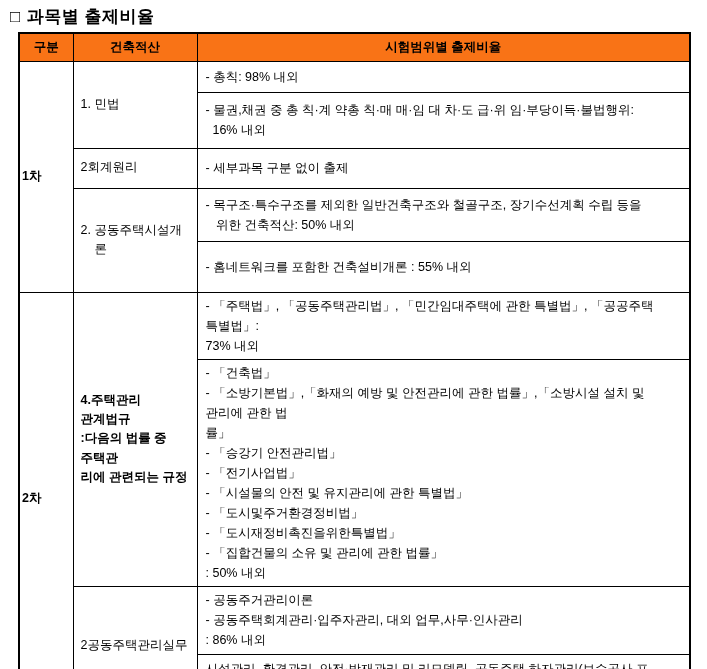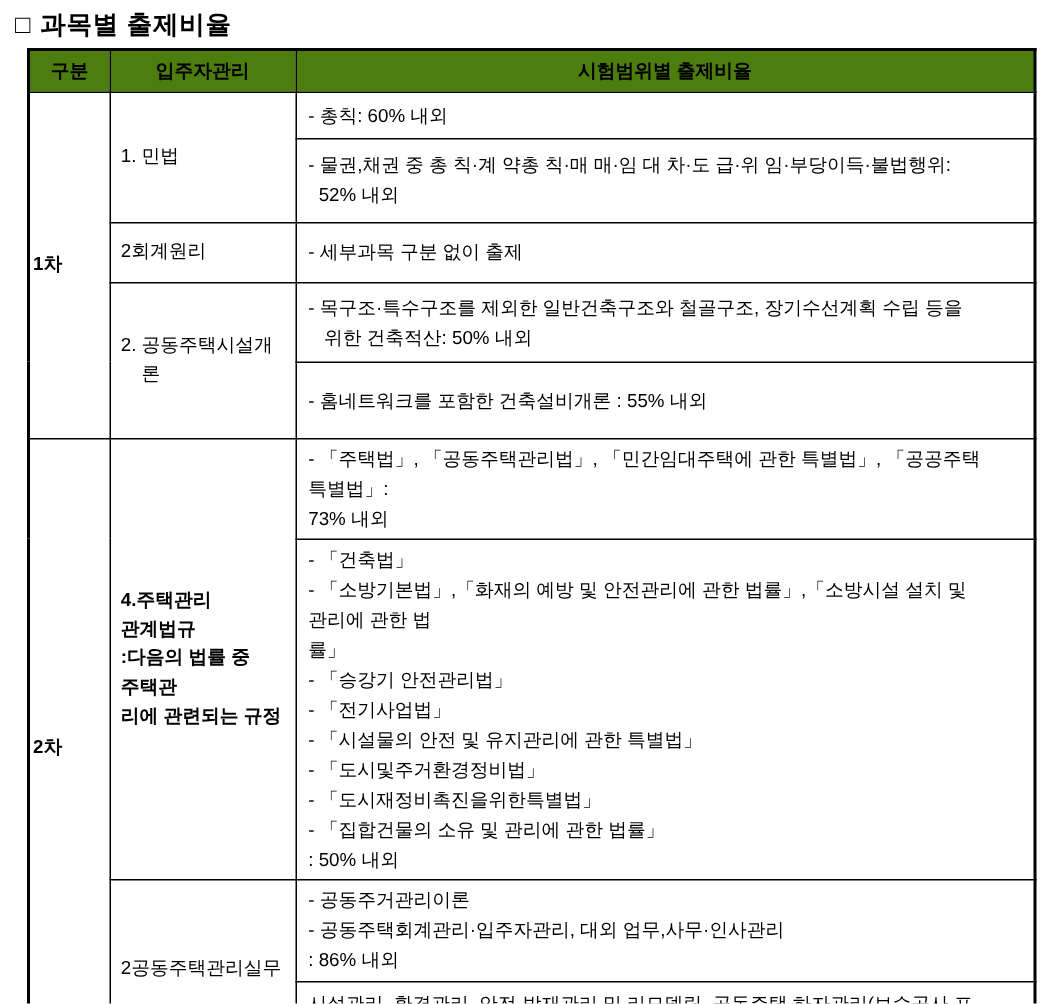--- a/index.html
+++ b/index.html
@@ -37,21 +37,21 @@
   }
   table.doc-table th,
   table.doc-table td {
     border: 1px solid #000000;
     box-sizing: border-box;
     font-size: 12.5px;
     vertical-align: middle;
     overflow: hidden;
   }
   th.hdr {
-    background: #4d7c0f;
+    background: #f97316;
     font-weight: 700;
     font-size: 13px;
     text-align: center;
     height: 27px;
     padding: 4px;
     border-bottom: 1.5px solid #000;
   }
   td.round {
     font-weight: 700;
     font-size: 13.5px;
@@ -83,32 +83,32 @@
   <table class="doc-table">
     <colgroup>
       <col style="width:54px">
       <col style="width:124px">
       <col style="width:493px">
     </colgroup>
 
     <tbody>
         <tr style="height:28px">
       <th class="hdr">구분</th>
-      <th class="hdr">입주자관리</th>
+      <th class="hdr">건축적산</th>
       <th class="hdr">시험범위별 출제비율</th>
     </tr>
 
     <tr style="height:31px">
       <td class="round" rowspan="5">1차</td>
       <td class="subject" rowspan="2">1. 민법</td>
-      <td class="range">- 총칙: 60% 내외</td>
+      <td class="range">- 총칙: 98% 내외</td>
     </tr>
     <tr style="height:56px">
       <td class="range">- 물권,채권 중 총 칙·계 약총 칙·매 매·임 대 차·도 급·위 임·부당이득·불법행위:
-  52% 내외</td>
+  16% 내외</td>
     </tr>
     <tr style="height:40px">
       <td class="subject">2회계원리</td>
       <td class="range">- 세부과목 구분 없이 출제</td>
     </tr>
     <tr style="height:53px">
       <td class="subject" rowspan="2">2. 공동주택시설개
     론</td>
       <td class="range">- 목구조·특수구조를 제외한 일반건축구조와 철골구조, 장기수선계획 수립 등을
    위한 건축적산: 50% 내외</td>

